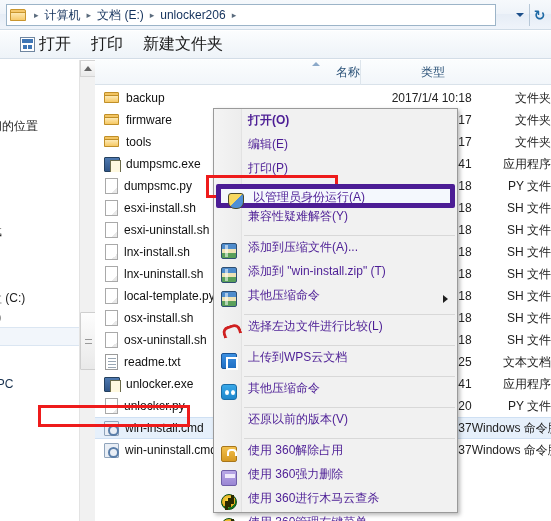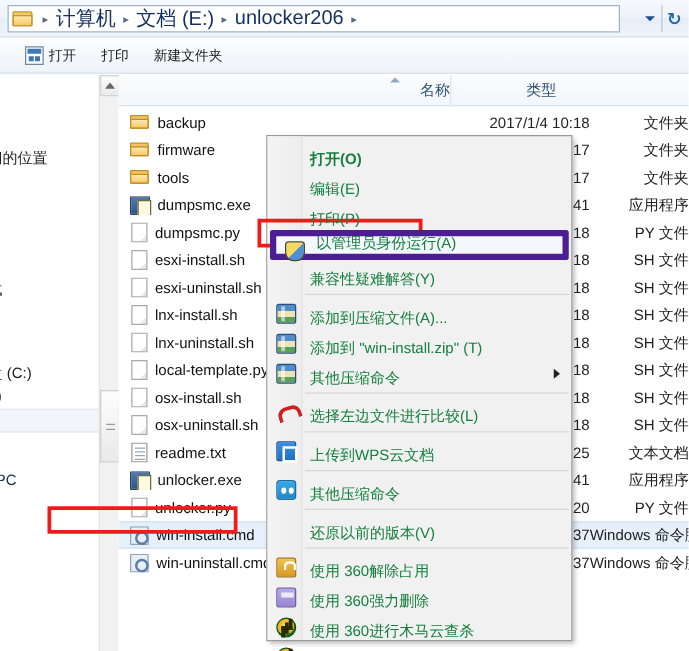--- a/index.html
+++ b/index.html
@@ -22,42 +22,42 @@
   #crumbbox{
     position:absolute; left:6px; top:4px; width:490px; height:22px;
     background:#fff; border:1px solid #9cb4c8;
     display:flex; align-items:center; padding-left:3px;
     overflow:hidden; white-space:nowrap;
   }
   .folder-ico{ width:17px; height:14px; position:relative; margin-right:4px; flex:none;}
   .folder-ico i{position:absolute;display:block;}
   .folder-ico .back{left:0;top:1px;width:16px;height:12px;background:#f5c86b;border:1px solid #c9962e;border-radius:1px 2px 1px 1px;}
   .folder-ico .front{left:0;top:4px;width:16px;height:9px;background:linear-gradient(to bottom,#fde8b0,#f7ca6b);border:1px solid #c9962e;border-radius:0 0 1px 1px;}
-  .crumb{ font-size:16px; color:#13315c; padding:1px 3px; }
+  .crumb{ font-size:12px; color:#13315c; padding:1px 3px; }
   .sep{ color:#5a6b7d; font-size:9px; padding:0 3px; }
   .crumb-caret{
     position:absolute; right:20px; top:4px; width:22px; height:22px;
     display:flex;align-items:center;justify-content:center;
   }
   .caret-dn{width:0;height:0;border-left:4px solid transparent;border-right:4px solid transparent;border-top:4px solid #1c4f8a;}
   #refreshbtn{
     position:absolute; right:2px; top:4px; width:20px; height:22px;
     display:flex;align-items:center;justify-content:center;
     border-left:1px solid #b7c8d8;
     color:#1f6aa5; font-size:14px; font-weight:bold;
   }
 
   
   #toolbar{
     position:absolute; left:0; top:31px; width:551px; height:28px;
     background:linear-gradient(to bottom,#fbfdfe,#eef3f8);
     border-bottom:1px solid #d3dde7;
     display:flex; align-items:center; padding-left:10px; gap:0;
   }
-  .tb-item{ display:flex;align-items:center; height:22px; padding:0 10px; font-size:11px; color:#1a1a1a;}
+  .tb-item{ display:flex;align-items:center; height:22px; padding:0 10px; font-size:16px; color:#1a1a1a;}
   .tb-ico{width:15px;height:15px;margin-right:4px;border:1px solid #6f86a0;background:#fff;position:relative;flex:none;}
   .tb-ico::before{content:"";position:absolute;left:1px;top:1px;right:1px;height:4px;background:#3f76b5;}
   .tb-ico::after{content:"";position:absolute;left:2px;top:7px;width:4px;height:4px;background:#3f76b5;box-shadow:5px 0 0 #3f76b5, 0 0 0 #000;}
 
   
   #navpane{
     position:absolute; left:0; top:60px; width:95px; height:461px;
     background:#fff; overflow:hidden;
   }
   .nav-item{
@@ -145,22 +145,22 @@
     border:1px solid #9a9a9a;
     box-shadow:2px 2px 4px rgba(0,0,0,.28);
     font-size:12px;
   }
   #ctxmenu .gutter{
     position:absolute;left:0;top:0;width:28px;height:100%;
     background:linear-gradient(to right,#f4f4f4,#ededed);
     border-right:1px solid #e2e2e2;
   }
   .mi{
-    position:relative; height:24px; display:flex; align-items:flex-end;
-    padding-left:34px; color:#15803d; white-space:nowrap; z-index:2;
+    position:relative; height:24px; display:flex; align-items:flex-start;
+    padding-left:34px; color:#4c1d95; white-space:nowrap; z-index:2;
   }
   .mi.bold{ font-weight:bold; }
   .mi.hl{ background:#f4f8fd; border:5px solid #4c1d95; border-radius:2px; margin:0 2px; height:24px; padding-left:32px;}
   .msep{ height:1px; background:#d8d8d8; margin:3px 2px 3px 30px; z-index:2; position:relative;}
   .mi .mico{ position:absolute; left:7px; top:4px; width:16px;height:16px; }
   .mi .arrow{ position:absolute; right:9px; top:8px; width:0;height:0;
     border-top:4px solid transparent;border-bottom:4px solid transparent;border-left:5px solid #202020;}
   
   .mico.shield{background:linear-gradient(135deg,#f6d860 0 50%,#4f8fd4 50% 100%);
     border:1px solid #4a4a2a;border-radius:3px 3px 7px 7px;}

